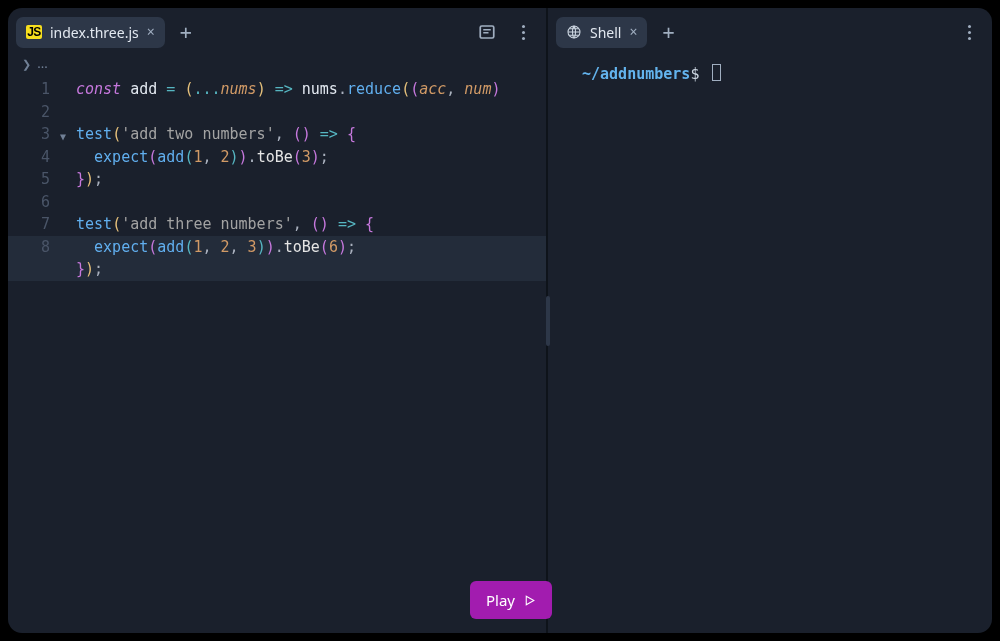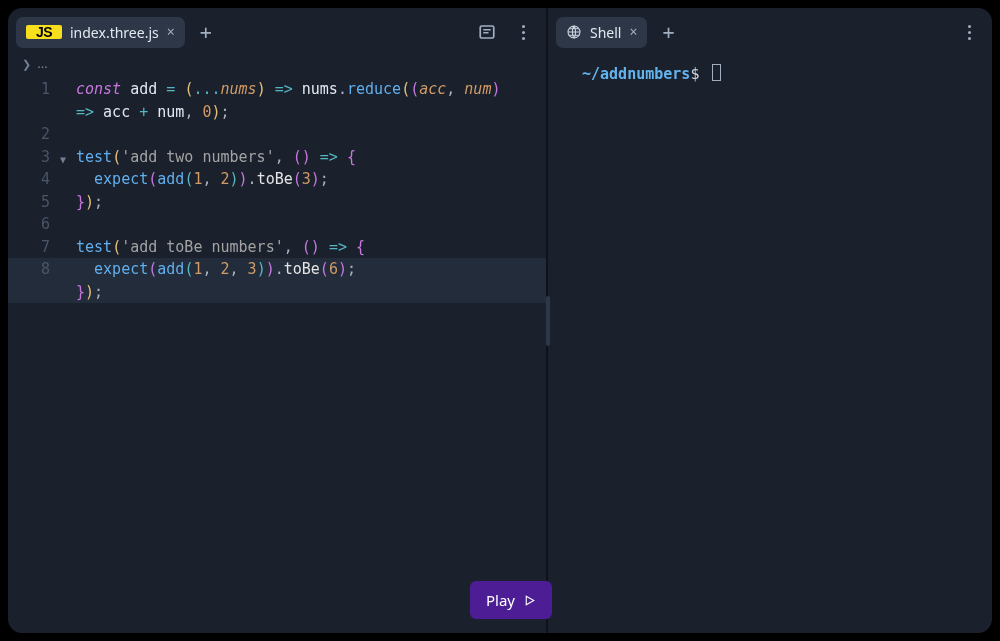--- a/index.html
+++ b/index.html
@@ -43,25 +43,25 @@
       align-items: center;
       background: #2d3748;
       border-radius: 7px;
       padding: 6px 10px;
       gap: 8px;
       font-family: system-ui, -apple-system, sans-serif;
       font-size: 14px;
       color: #e2e8f0;
     }
     .tab .file-icon {
-      width: 36px; height: 14px;
+      width: 16px; height: 14px;
       background: #f7df1e;
       border-radius: 2px;
       color: #000;
-      font-size: 14px;
+      font-size: 12px;
       font-weight: 700;
       display: inline-flex;
       align-items: center;
       justify-content: center;
       font-family: sans-serif;
       letter-spacing: -0.5px;
     }
     .tab .shell-icon {
       width: 16px; height: 16px;
       color: #cbd5e0;
@@ -174,21 +174,21 @@
       border: 1.5px solid #a0aec0;
       vertical-align: -2px;
       margin-left: 4px;
     }
 
     
     .play-btn {
       position: absolute;
       bottom: 14px;
       left: 462px;
-      background: #4c1d95;
+      background: #a21caf;
       color: #fff;
       font-family: system-ui, sans-serif;
       font-size: 15px;
       padding: 9px 16px;
       border-radius: 6px;
       display: inline-flex;
       align-items: center;
       gap: 8px;
       border: none;
       cursor: pointer;
@@ -239,24 +239,20 @@
     <div class="crumb">
       <span class="chev">❯</span>
       <span>...</span>
     </div>
 
     <div class="editor" id="editor">
         <div class="code-line">
           <div class="gutter">1</div>
           <div class="code"><span class="k-decl">const</span> <span class="k-var">add</span> <span class="k-op">=</span> <span class="k-paren">(</span><span class="k-spread">...</span><span class="k-param">nums</span><span class="k-paren">)</span> <span class="k-op">=&gt;</span> <span class="k-var">nums</span><span class="k-dot">.</span><span class="k-fn">reduce</span><span class="k-paren">(</span><span class="k-paren2">(</span><span class="k-param">acc</span><span class="k-punc">,</span> <span class="k-param">num</span><span class="k-paren2">)</span></div>
         </div>
-        <div class="code-line wrap-cont">
-          <div class="gutter"></div>
-          <div class="code"><span class="k-op">=&gt;</span> <span class="k-var">acc</span> <span class="k-op">+</span> <span class="k-var">num</span><span class="k-punc">,</span> <span class="k-num">0</span><span class="k-paren">)</span><span class="k-punc">;</span></div>
-        </div>
         <div class="code-line">
           <div class="gutter">2</div>
           <div class="code"></div>
         </div>
         <div class="code-line">
           <div class="gutter">3<span class="fold">▼</span></div>
           <div class="code"><span class="k-fn">test</span><span class="k-paren">(</span><span class="k-str">'add two numbers'</span><span class="k-punc">,</span> <span class="k-paren2">(</span><span class="k-paren2">)</span> <span class="k-op">=&gt;</span> <span class="k-paren2">{</span></div>
         </div>
         <div class="code-line">
           <div class="gutter">4</div>
@@ -265,21 +261,21 @@
         <div class="code-line">
           <div class="gutter">5</div>
           <div class="code"><span class="k-paren2">}</span><span class="k-paren">)</span><span class="k-punc">;</span></div>
         </div>
         <div class="code-line">
           <div class="gutter">6</div>
           <div class="code"></div>
         </div>
         <div class="code-line">
           <div class="gutter">7</div>
-          <div class="code"><span class="k-fn">test</span><span class="k-paren">(</span><span class="k-str">'add toBe numbers'</span><span class="k-punc">,</span> <span class="k-paren2">(</span><span class="k-paren2">)</span> <span class="k-op">=&gt;</span> <span class="k-paren2">{</span></div>
+          <div class="code"><span class="k-fn">test</span><span class="k-paren">(</span><span class="k-str">'add three numbers'</span><span class="k-punc">,</span> <span class="k-paren2">(</span><span class="k-paren2">)</span> <span class="k-op">=&gt;</span> <span class="k-paren2">{</span></div>
         </div>
         <div class="code-line hl">
           <div class="gutter">8</div>
           <div class="code">  <span class="k-fn">expect</span><span class="k-paren2">(</span><span class="k-fn">add</span><span class="k-paren3">(</span><span class="k-num">1</span><span class="k-punc">,</span> <span class="k-num">2</span><span class="k-punc">,</span> <span class="k-num">3</span><span class="k-paren3">)</span><span class="k-paren2">)</span><span class="k-dot">.</span><span class="k-method">toBe</span><span class="k-paren2">(</span><span class="k-num">6</span><span class="k-paren2">)</span><span class="k-punc">;</span></div>
         </div>
         <div class="code-line wrap-cont hl">
           <div class="gutter"></div>
           <div class="code"><span class="k-paren2">}</span><span class="k-paren">)</span><span class="k-punc">;</span></div>
         </div>
       </div>

